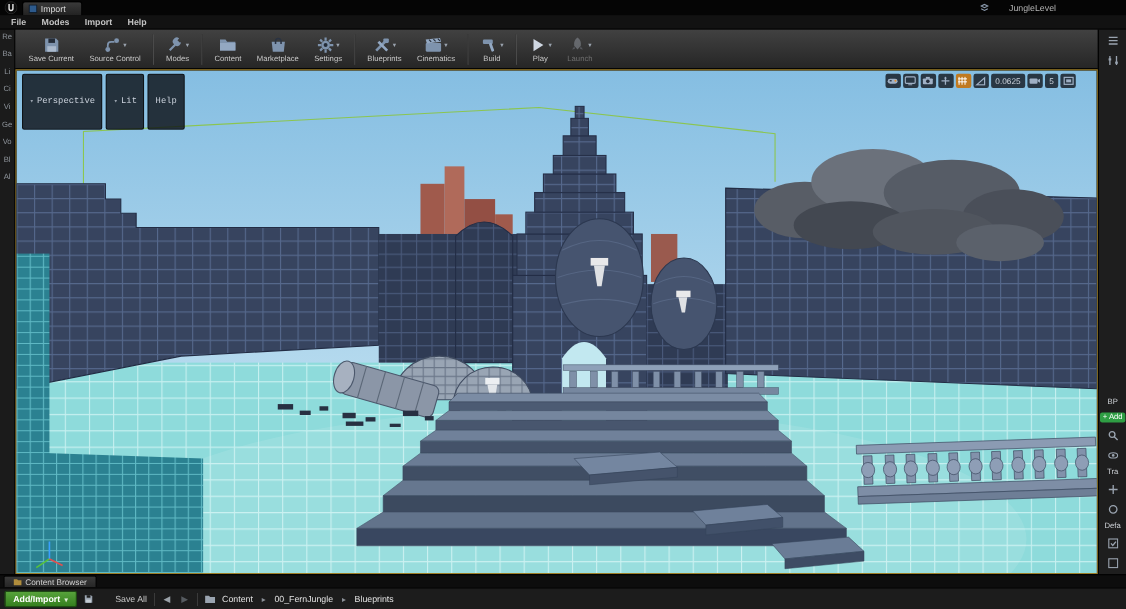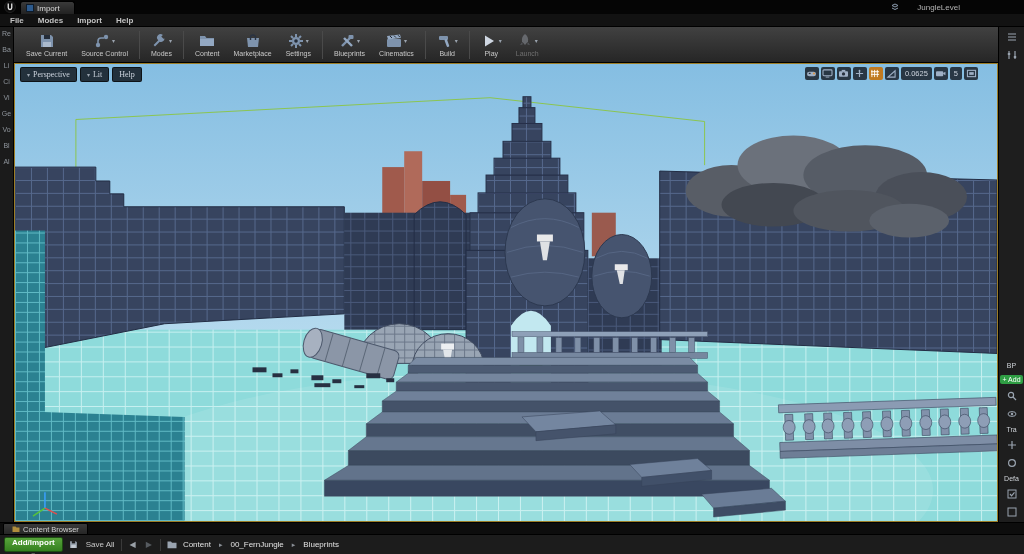--- a/index.html
+++ b/index.html
@@ -40,38 +40,38 @@
   .tb-label { font-size:7px; color:#c9c9c9; margin-top:1px; white-space:nowrap; }
   .tb-sep { width:1px; height:28px; background:#181818; border-right:1px solid #4a4a4a; margin:0 3px; }
   .dim .tb-label { color:#6f6f6f; }
   .dim svg { opacity:.55; }
 
   
   .viewport { flex:1; position:relative; min-height:0; background:#000; box-shadow:inset 0 0 0 1px #9c7d26; }
   .scene { position:absolute; inset:1px; width:calc(100% - 2px); height:calc(100% - 2px); display:block; }
   .vp-tl { position:absolute; top:4px; left:6px; display:flex; gap:3px; }
   .vp-chip { background:rgba(14,17,23,.82); border:1px solid rgba(0,0,0,.6); border-radius:2px; color:#ccd3dd; font-size:8px;
-    display:flex; align-items:center; gap:3px; padding:2px 6px; font-family:Liberation Serif, serif; }
+    display:flex; align-items:center; gap:3px; padding:20px 6px; font-family:Liberation Mono, monospace; }
   .vp-tr { position:absolute; top:4px; right:20px; display:flex; gap:2px; align-items:center; }
   .vp-ico { width:14px; height:13px; background:rgba(14,17,23,.78); border-radius:2px; display:flex; align-items:center; justify-content:center; }
   .vp-ico svg { width:11px; height:9px; }
   .vp-ico.active { background:#c07a20; }
   .vp-chip2 { background:rgba(14,17,23,.78); border-radius:2px; color:#ccd3dd; font-size:7.5px; padding:2px 4px; }
 
   
   .cb-tabrow { height:12px; background:#0d0d0d; display:flex; align-items:flex-end; padding-left:3px; flex:0 0 auto; border-top:1px solid #000; }
   .cb-tab { height:11px; background:linear-gradient(#3a3a3a,#262626); border:1px solid #000; border-bottom:none; border-radius:2px 2px 0 0;
     display:flex; align-items:center; gap:3px; padding:0 8px; font-size:7.5px; color:#d2d2d2; }
 
   
   .bottombar { height:20px; background:#1c1c1c; border-top:1px solid #000; display:flex; align-items:center; gap:6px; padding:0 4px; flex:0 0 auto; }
   .add-import { height:15px; background:linear-gradient(#57a33b,#35801f); border:1px solid #1e4f12; border-radius:2px; color:#fff;
-    font-size:8px; font-weight:bold; display:flex; align-items:center; gap:4px; padding:0 7px; font-family:inherit;flex-direction:column; }
+    font-size:8px; font-weight:bold; display:flex; align-items:center; gap:4px; padding:0 7px; font-family:inherit; }
   .add-import .dd { color:#dff0d8; }
-  .bb-btn { background:none; border:none; color:#c9c9c9; font-size:8px; display:flex; align-items:center; gap:8px; font-family:inherit; }
+  .bb-btn { background:none; border:none; color:#c9c9c9; font-size:8px; display:flex; align-items:center; gap:20px; font-family:inherit; }
   .bb-sep { width:1px; height:12px; background:#000; border-right:1px solid #3a3a3a; }
   .bb-nav { font-size:8px; color:#9aa1a8; padding:0 2px; }
   .bb-nav.dimmed { color:#565b60; }
   .crumb { font-size:8px; color:#e2e2e2; }
   .crumb-sep { font-size:7px; color:#8a8f96; padding:0 2px; }
   .bb-ico svg, .cb-tab svg, .rs-ico svg, .level-tab svg, .doc-tab svg { display:block; }
 </style>
 </head>
 <body>
 

